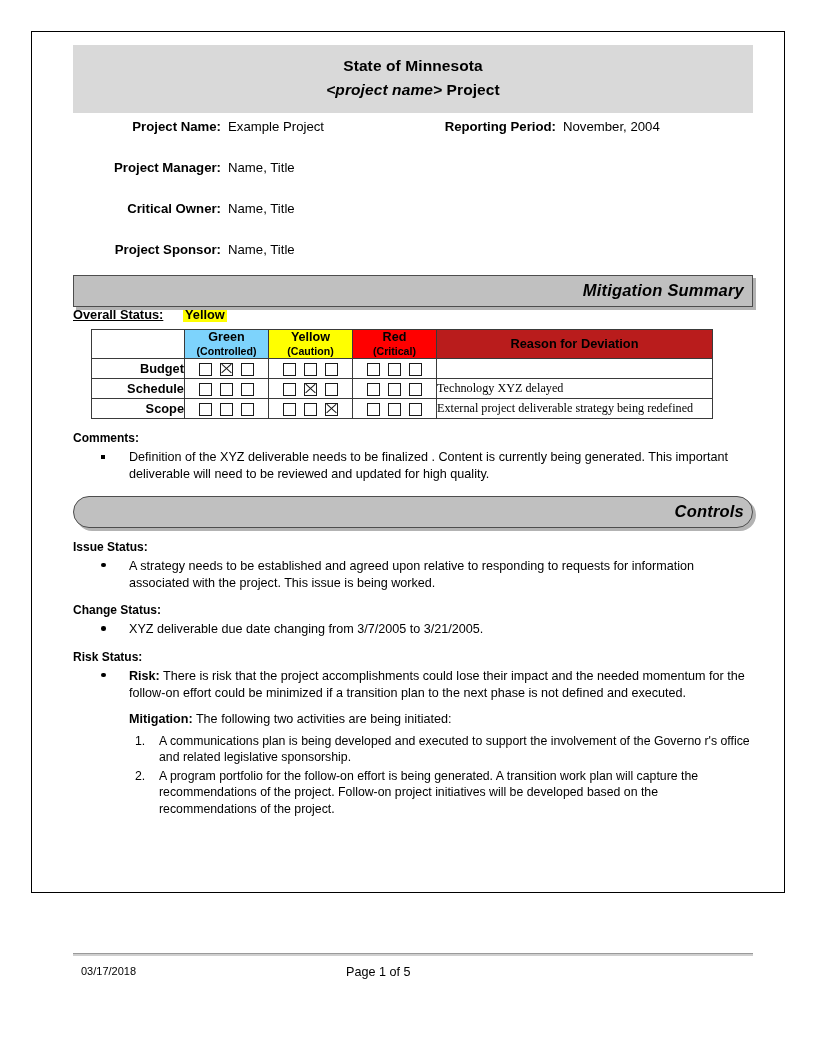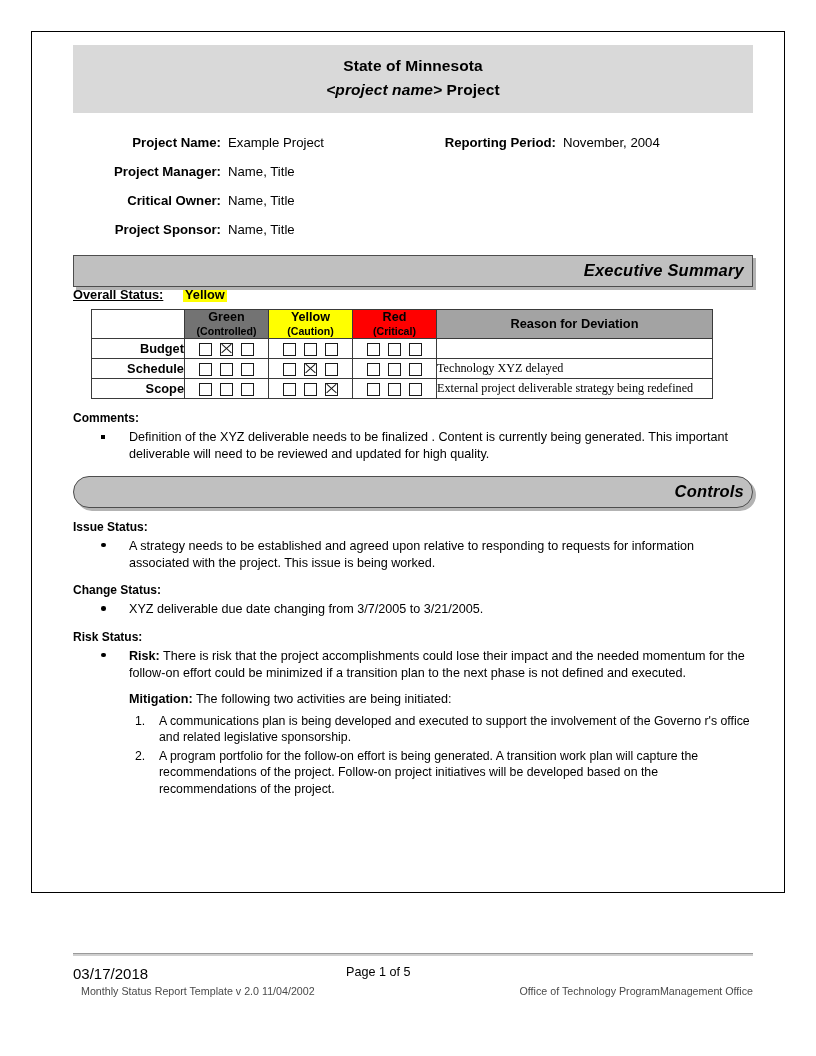--- a/index.html
+++ b/index.html
@@ -45,24 +45,24 @@
     font-weight: bold;
     line-height: 1.52;
     letter-spacing: 0.1px;
   }
   .title-line .proj-italic {
     font-style: italic;
   }
 
   
   .info-grid {
-    margin-top: 20px;
+    margin-top: 4px;
     display: grid;
     grid-template-columns: 155px 185px 150px 1fr;
-    row-gap: 8px;
+    row-gap: 20px;
   }
   .info-label {
     font-size: 13.2px;
     font-weight: bold;
     text-align: right;
     padding-right: 7px;
     line-height: 1.58;
     white-space: nowrap;
   }
   .info-value {
@@ -132,25 +132,25 @@
     padding: 4px 0 5px 0;
     line-height: 1.22;
   }
   .hdr-name {
     font-size: 12.6px;
     font-weight: bold;
   }
   .hdr-sub {
     font-size: 10.6px;
   }
-  .hdr-green  { background: #737373; }
+  .hdr-green  { background: #7dd3fc; }
   .hdr-yellow { background: #ffff00; }
   .hdr-red    { background: #ff0000; }
   .hdr-reason {
-    background: #a3a3a3;
+    background: #b91c1c;
     font-size: 12.8px;
     font-weight: bold;
     text-align: center;
   }
   .row-label {
     font-size: 12.8px;
     font-weight: bold;
     text-align: right;
     padding-right: 6px;
   }
@@ -268,23 +268,23 @@
     height: 3px;
     background: linear-gradient(to bottom, #9a9a9a 0 1px, #cfcfcf 1px 3px);
     margin-bottom: 9px;
   }
   .footer-top {
     position: relative;
     height: 18px;
   }
   .footer-date {
     position: absolute;
-    left: 0;
+    left: 8px;
     top: 0;
-    font-size: 15px;
+    font-size: 11px;
   }
   .footer-page {
     position: absolute;
     left: 273px;
     top: 0;
     font-size: 12.6px;
   }
   .footer-bottom {
     position: relative;
     height: 16px;
@@ -332,21 +332,21 @@
       <div class="info-label"></div>
       <div class="info-value"></div>
 
       <div class="info-label">Project Sponsor:</div>
       <div class="info-value">Name, Title</div>
       <div class="info-label"></div>
       <div class="info-value"></div>
     </div>
 
     <div class="banner banner-exec">
-      <span class="banner-text">Executive Summary</span>
+      <span class="banner-text">Mitigation Summary</span>
     </div>
 
     <div class="overall-row">
       <span class="overall-label">Overall Status:</span>
       <span class="overall-value">Yellow</span>
     </div>
 
     <table class="status-table">
       <colgroup>
         <col class="col-label">
@@ -428,18 +428,14 @@
       </ol>
 
   </div>
 
   <div class="footer-wrap">
     <div class="footer-rule"></div>
     <div class="footer-top">
       <span class="footer-date">03/17/2018</span>
       <span class="footer-page">Page 1 of 5</span>
     </div>
-    <div class="footer-bottom">
-      <span class="footer-template">Monthly Status Report Template  v 2.0  11/04/2002</span>
-      <span class="footer-office">Office of Technology ProgramManagement Office</span>
-    </div>
   </div>
 </div>
 
 </body></html>

